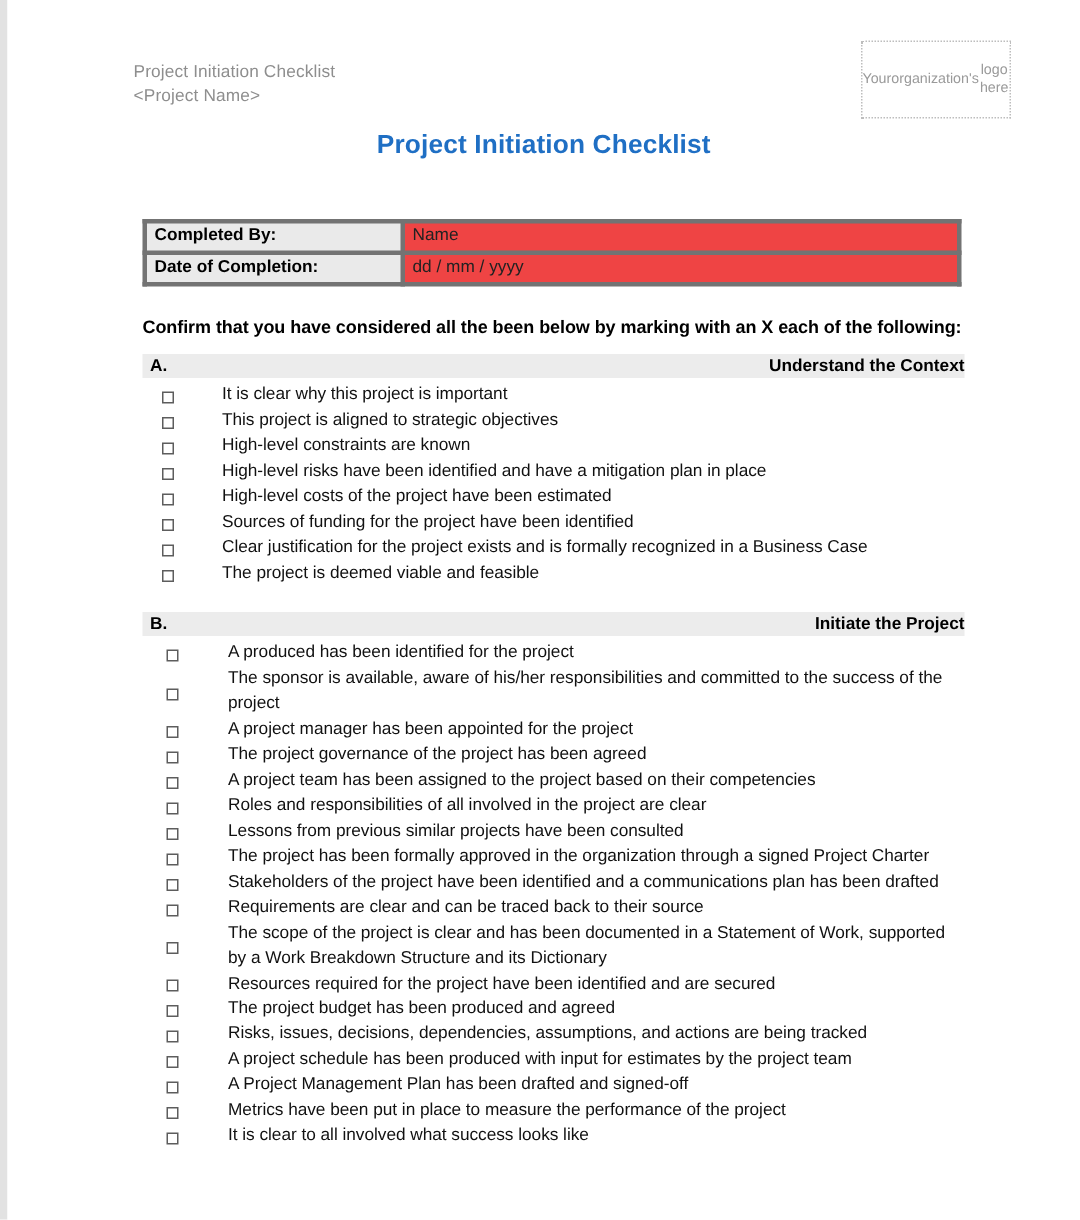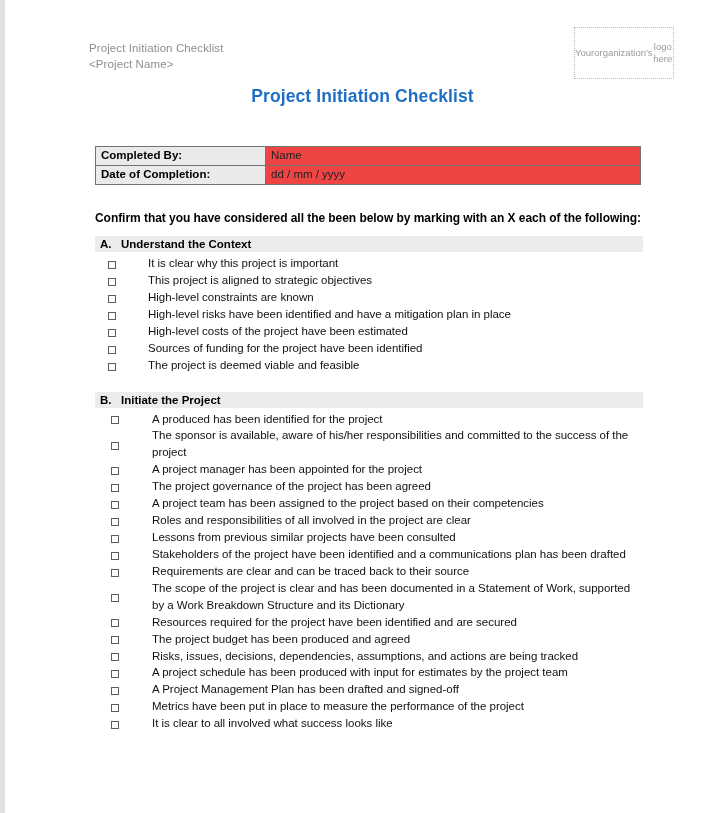--- a/index.html
+++ b/index.html
@@ -78,21 +78,21 @@
   
   .info-table {
     position: absolute;
     left: 90px;
     top: 146px;
     width: 546px;
     border-collapse: collapse;
     font-size: 11.5px;
   }
   .info-table td {
-    border: 1px solid #737373;
+    border: 3px solid #737373;
     height: 15px;
     padding: 1px 20px 2px 5px;
     vertical-align: middle;
     line-height: 13px;
   }
   .info-table td.label {
     width: 144px;
     background: #eaeaea;
     font-weight: bold;
     color: #000000;
@@ -132,21 +132,21 @@
     padding-left: 5px;
     font-size: 11.5px;
     font-weight: bold;
     color: #000000;
     box-sizing: border-box;
   }
   .section-letter {
     width: 21px;
     flex: 0 0 21px;
   }
-  .section-title { flex: 1 1 auto; }
+  .section-title { flex: 1 1 auto; text-align: right; }
 
   .items { margin-top: 3px; }
   .item {
     display: flex;
     align-items: center;
     min-height: 16.6px;
     margin-bottom: 0.4px;
   }
   .checkbox-cell {
     flex: 0 0 auto;
@@ -253,20 +253,26 @@
         <div class="item">
           <span class="checkbox-cell">
               <span class="checkbox"></span>
             </span>
           <span class="item-text">Sources of funding for the project have been identified</span>
         </div>
         <div class="item">
           <span class="checkbox-cell">
               <span class="checkbox"></span>
             </span>
+          <span class="item-text">Clear justification for the project exists and is formally recognized in a Business Case</span>
+        </div>
+        <div class="item">
+          <span class="checkbox-cell">
+              <span class="checkbox"></span>
+            </span>
           <span class="item-text">The project is deemed viable and feasible</span>
         </div>
       </div>
     </div>
 
     <div class="section sec-b">
       <div class="section-header">
         <span class="section-letter">B.</span>
         <span class="section-title">Initiate the Project</span>
       </div>
@@ -310,20 +316,26 @@
         <div class="item">
           <span class="checkbox-cell">
               <span class="checkbox"></span>
             </span>
           <span class="item-text">Lessons from previous similar projects have been consulted</span>
         </div>
         <div class="item">
           <span class="checkbox-cell">
               <span class="checkbox"></span>
             </span>
+          <span class="item-text">The project has been formally approved in the organization through a signed Project Charter</span>
+        </div>
+        <div class="item">
+          <span class="checkbox-cell">
+              <span class="checkbox"></span>
+            </span>
           <span class="item-text">Stakeholders of the project have been identified and a communications plan has been drafted</span>
         </div>
         <div class="item">
           <span class="checkbox-cell">
               <span class="checkbox"></span>
             </span>
           <span class="item-text">Requirements are clear and can be traced back to their source</span>
         </div>
         <div class="item">
           <span class="checkbox-cell">

